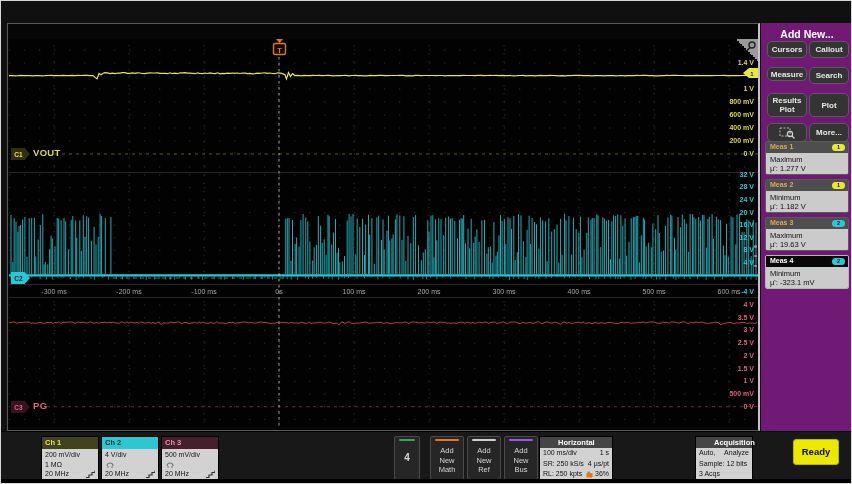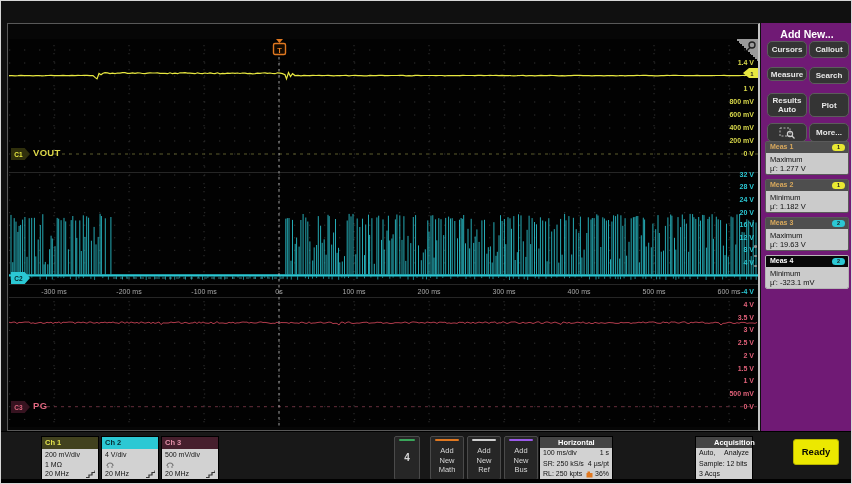--- a/index.html
+++ b/index.html
@@ -230,21 +230,21 @@
     </div>
   </div>
 
   <div id="sidebar">
     <div id="addnew-title">Add New...</div>
     <div id="sb-buttons">
         <div class="sb-btn" style="left: 6px; top: 18px; height: 17px;">Cursors</div>
         <div class="sb-btn" style="left: 48px; top: 18px; height: 17px;">Callout</div>
         <div class="sb-btn" style="left: 6px; top: 44px; height: 14px;">Measure</div>
         <div class="sb-btn" style="left: 48px; top: 44px; height: 17px;">Search</div>
-        <div class="sb-btn" style="left: 6px; top: 70px; height: 24px;">Results Auto</div>
+        <div class="sb-btn" style="left: 6px; top: 70px; height: 24px;">Results Plot</div>
         <div class="sb-btn" style="left: 48px; top: 70px; height: 24px;">Plot</div>
         <div class="sb-btn" style="left: 6px; top: 100px; height: 19px;">
           <svg width="16" height="13">
             <rect x="1" y="2" width="10" height="8" fill="none" stroke="#b5b5b5" stroke-width="1" stroke-dasharray="2 1.5"></rect>
             <circle cx="11" cy="8" r="2.6" fill="none" stroke="#cfcfcf" stroke-width="1.2"></circle>
             <line x1="13" y1="10" x2="15.5" y2="12.5" stroke="#cfcfcf" stroke-width="1.3"></line>
           </svg>
         </div>
         <div class="sb-btn" style="left: 48px; top: 100px; height: 19px;">More...</div>
       </div>

